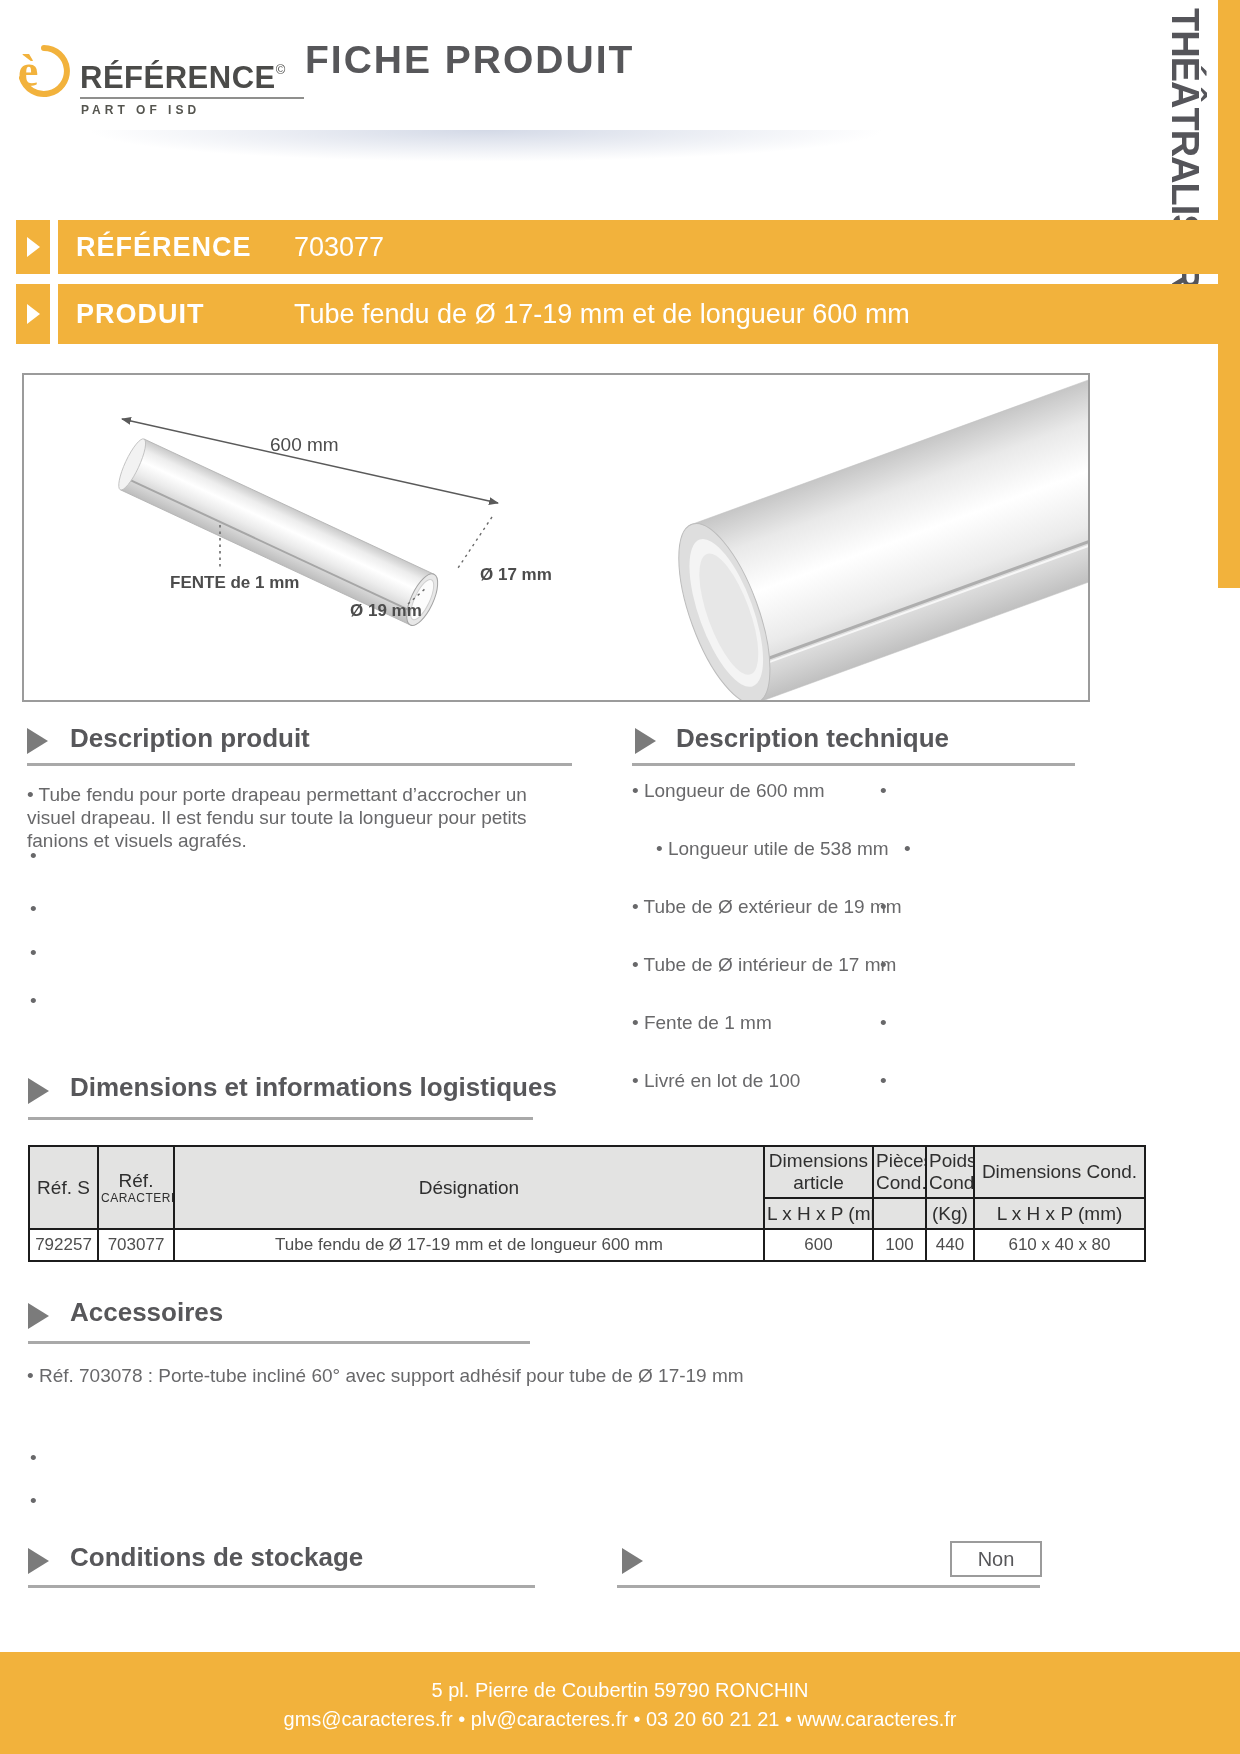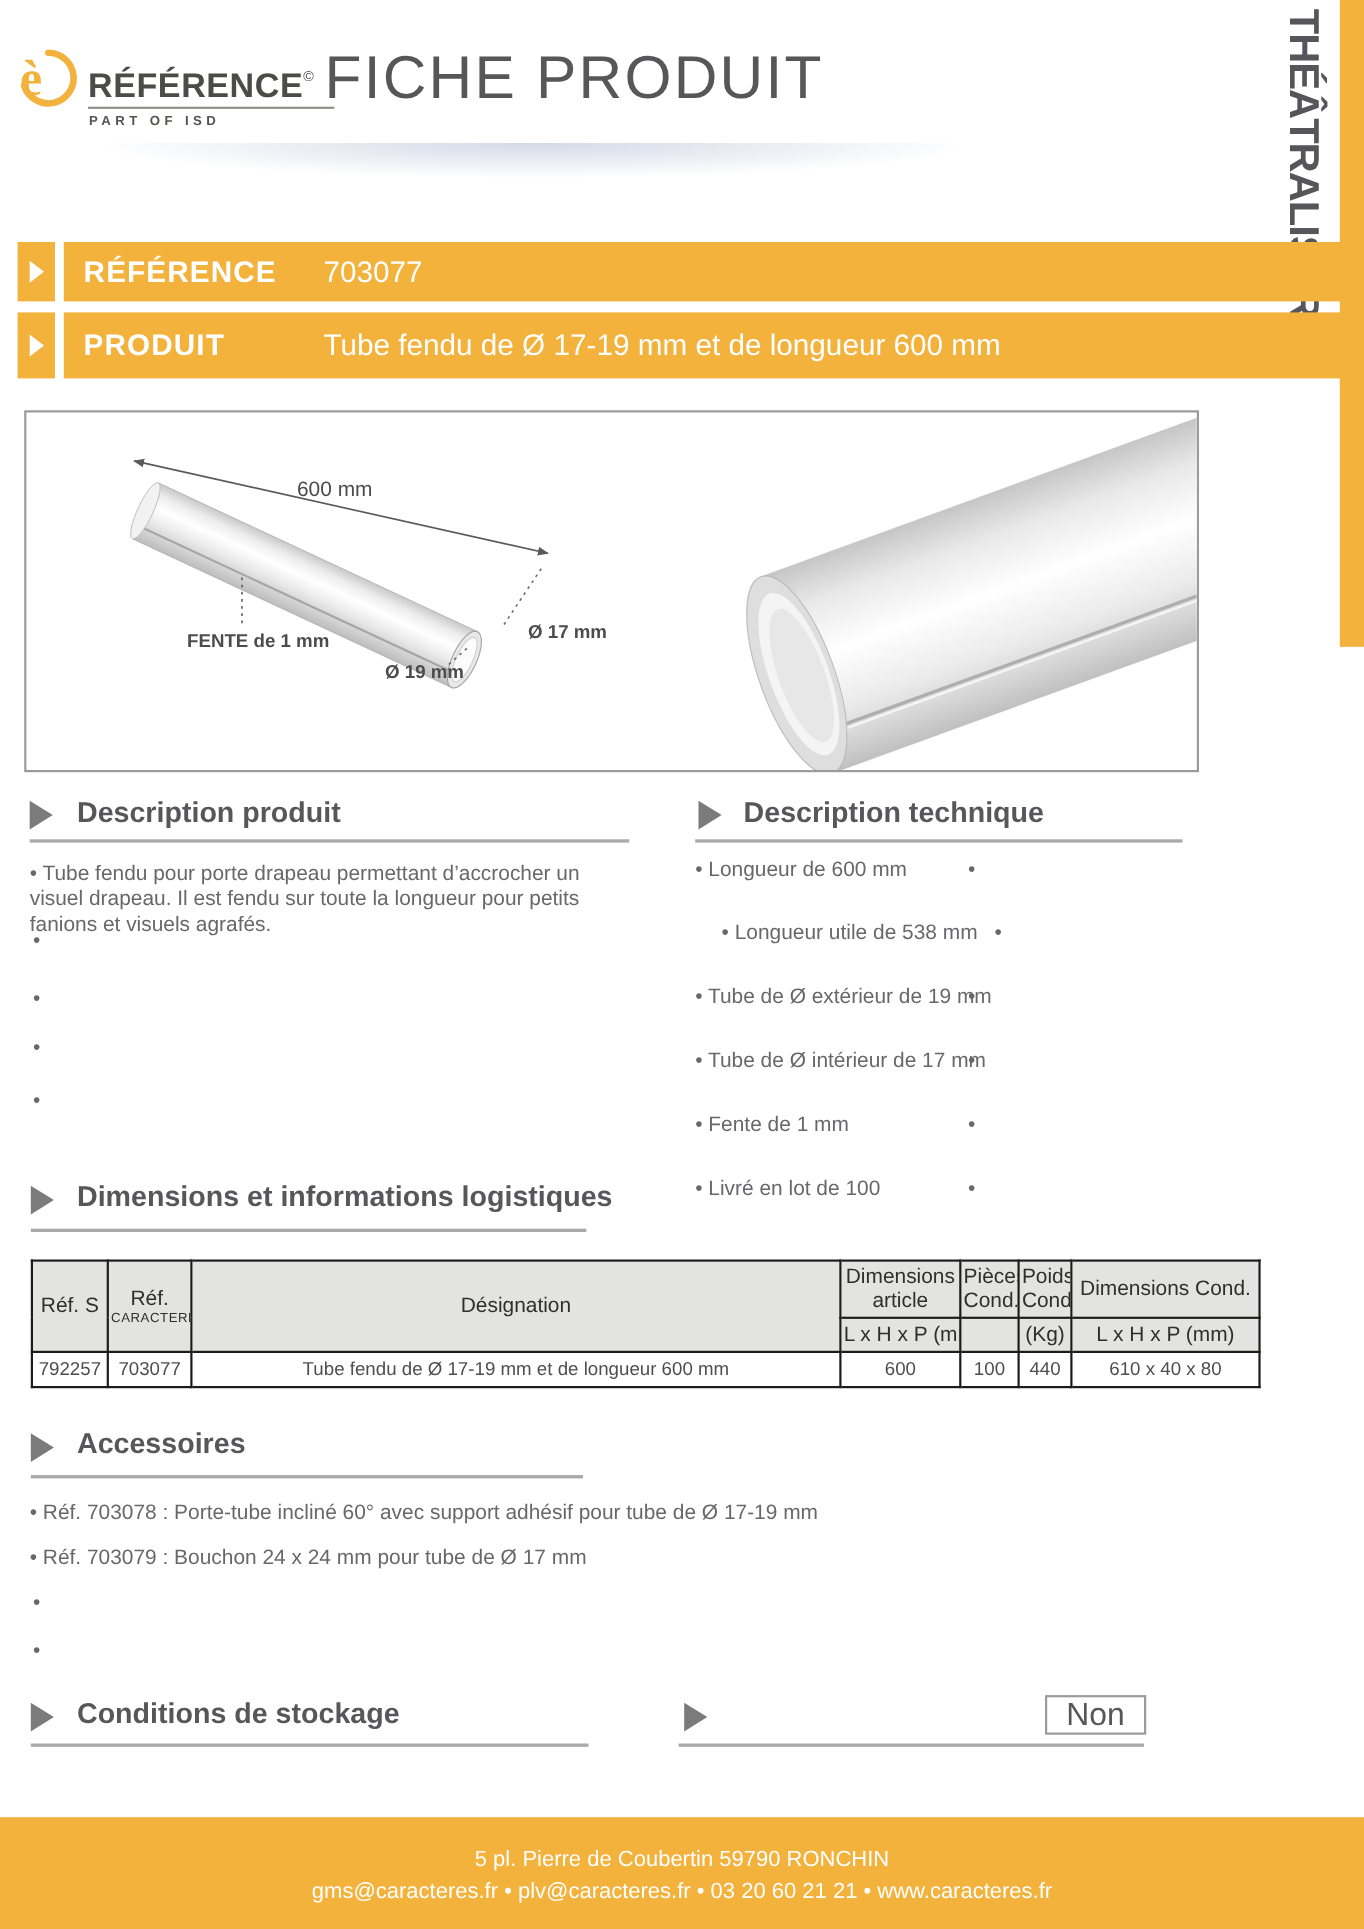--- a/index.html
+++ b/index.html
@@ -6,21 +6,21 @@
   #page{position:relative;width:1240px;height:1754px;background:#ffffff;overflow:hidden;
         font-family:"Liberation Sans",sans-serif;margin:0 auto;}
   
   .logo-mark{position:absolute;left:14px;top:40px;}
   .brand-name{position:absolute;left:80px;top:60px;font-size:31px;font-weight:bold;
               color:#4b4b49;letter-spacing:.5px;white-space:nowrap;}
   .brand-name sup{font-size:13px;font-weight:normal;vertical-align:14px;}
   .brand-rule{position:absolute;left:80px;top:97px;width:224px;height:2px;background:#8f8f8d;}
   .brand-tagline{position:absolute;left:81px;top:103px;font-size:12px;font-weight:bold;
                  letter-spacing:4px;color:#55554f;}
-  .page-title{position:absolute;left:295px;top:38px;font-size:55px;font-weight:normal;
+  .page-title{position:absolute;left:305px;top:38px;font-size:39px;font-weight:bold;
               color:#57575a;letter-spacing:2px;white-space:nowrap;}
   .sheen{position:absolute;left:40px;top:130px;width:1062px;height:44px;
          background:radial-gradient(ellipse 52% 100% at 42% 0%,rgba(140,155,190,.38),rgba(140,155,190,0) 72%);}
   .ribbon-bar{position:absolute;top:0;right:0;width:22px;height:588px;background:#F2B23C;}
   .ribbon-text{position:absolute;top:8px;right:34px;writing-mode:vertical-rl;
                font-size:38px;font-weight:bold;color:#55555a;letter-spacing:-1px;white-space:nowrap;}
   
   .banner-square{position:absolute;left:16px;width:34px;background:#F2B23C;
                  display:flex;align-items:center;justify-content:center;}
   .tri-white{width:0;height:0;border-left:13px solid #fff;border-top:10px solid transparent;
@@ -47,21 +47,21 @@
              table-layout:fixed;font-size:19px;color:#2f2f2f;}
   .log-table th,.log-table td{border:2px solid #1c1c1c;padding:0 2px;text-align:center;
              overflow:hidden;white-space:nowrap;font-weight:normal;}
   .log-table th{background:#e3e3e2;}
   .log-table .sub{font-size:19px;height:29px;}
   .log-table .small{display:block;font-size:12px;line-height:13px;letter-spacing:.5px;}
   .log-table .top-row th{height:50px;line-height:22px;}
   .log-table td{height:30px;font-size:17px;color:#4e4e4e;background:#fff;}
   
   .non-box{position:absolute;left:950px;top:1541px;width:88px;height:32px;border:2px solid #9b9b9b;
-           display:flex;align-items:center;justify-content:center;font-size:29px;color:#57575a;}
+           display:flex;align-items:center;justify-content:center;font-size:20px;color:#57575a;}
   .footer{position:absolute;left:0;top:1652px;width:1240px;height:102px;background:#F2B23C;
           color:#fff;text-align:center;}
   .footer .l1{margin-top:27px;font-size:20px;}
   .footer .l2{margin-top:6px;font-size:20px;}
 </style>
 </head>
 <body>
 
 <div id="page">
 
@@ -206,21 +206,20 @@
       <td>440</td>
       <td>610 x 40 x 80</td>
     </tr>
   </tbody>
     </table>
 
   <div class="sec-arrow" style="left:28px;top:1303px;"></div>
   <h2 class="sec-title" style="left:70px;top:1297px;">Accessoires</h2>
   <div class="sec-rule" style="left:28px;top:1341px;width:502px;"></div>
   <div class="body-text" style="left:27px;top:1364px;width:900px;white-space:nowrap;">• Réf. 703078 : Porte-tube incliné 60° avec support adhésif pour tube de Ø 17-19 mm</div>
-  <div class="body-text" style="left:27px;top:1405px;width:900px;white-space:nowrap;">• Réf. 703079 : Bouchon 24 x 24 mm pour tube de Ø 17 mm</div>
   <span class="eb" style="left:30px;top:1447px;">•</span>
   <span class="eb" style="left:30px;top:1490px;">•</span>
 
   <div class="sec-arrow" style="left:28px;top:1548px;"></div>
   <h2 class="sec-title" style="left:70px;top:1542px;">Conditions de stockage</h2>
   <div class="sec-rule" style="left:28px;top:1585px;width:507px;"></div>
 
   <div class="sec-arrow" style="left:622px;top:1548px;"></div>
   <div class="sec-rule" style="left:617px;top:1585px;width:423px;"></div>
   <div class="non-box">

